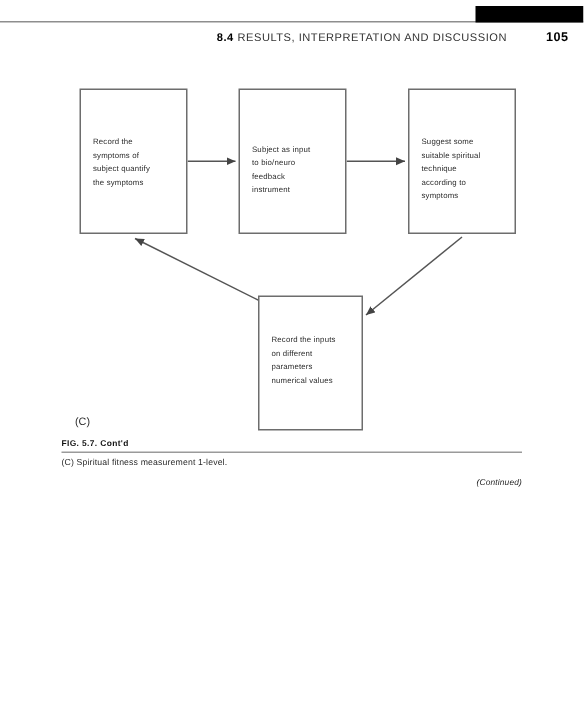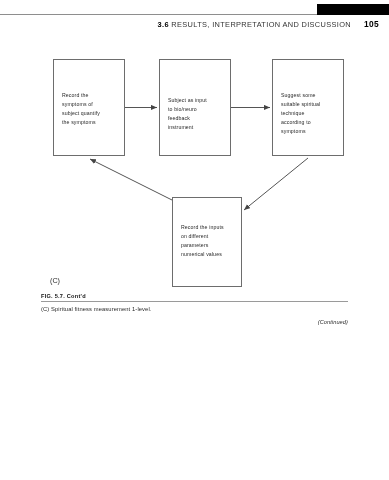--- a/index.html
+++ b/index.html
@@ -43,21 +43,21 @@
     color: #333333;
   }
   #running-head .sec-num {
     font-weight: bold;
     color: #000000;
     margin-right: 2.5px;
   }
   #running-head .folio {
     font-weight: bold;
     color: #000000;
-    margin-left: 13px;
+    margin-left: 26px;
     font-size: 8.4px;
   }
 
   
   #figure-area {
     position: absolute;
     left: 0;
     top: 42px;
     width: 389px;
     height: 250px;
@@ -140,21 +140,21 @@
     letter-spacing: 0.1px;
   }
 </style>
 </head>
 <body>
 
 <div id="page-header-rule"></div>
 <div id="thumb-tab"></div>
 
 <div id="running-head">
-  <span class="sec-num">3.6</span><span class="head-title">RESULTS, INTERPRETATION AND DISCUSSION</span><span class="folio">105</span>
+  <span class="sec-num">8.4</span><span class="head-title">RESULTS, INTERPRETATION AND DISCUSSION</span><span class="folio">105</span>
 </div>
 
 <div id="figure-area">
 
   <svg id="flowchart-svg" width="389" height="250">
     <defs>
       <marker id="arrowhead-r" markerWidth="7" markerHeight="7" refX="6" refY="2.6" orient="auto">
         <path d="M0,0 L6,2.6 L0,5.2 z" fill="#444444"></path>
       </marker>
       <marker id="arrowhead-d" markerWidth="7" markerHeight="7" refX="6" refY="2.6" orient="auto">

